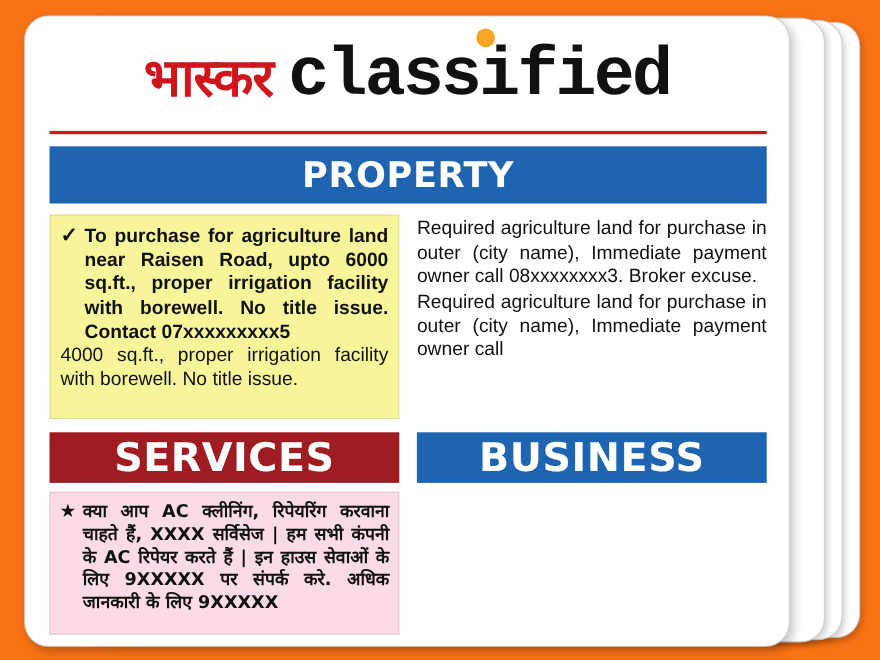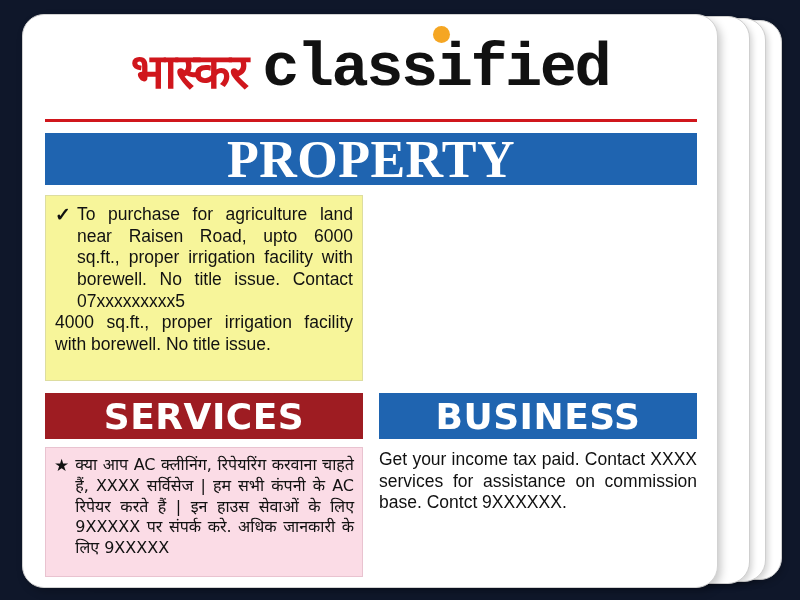--- a/index.html
+++ b/index.html
@@ -9,21 +9,21 @@
     height: 600px;
     overflow: hidden;
     background: #ededed;
     font-family: "Liberation Sans", sans-serif;
   }
 
   #stage {
     position: relative;
     width: 800px;
     height: 600px;
-    background: #0f172a;
+    background: #f97316;
   }
 
   
   .sheet {
     position: absolute;
     background: #ffffff;
     border: 1px solid #cfcfcf;
     border-radius: 22px;
     box-shadow: 2px 3px 6px rgba(0,0,0,0.18);
   }
@@ -108,22 +108,21 @@
     align-items: center;
     justify-content: center;
     color: #ffffff;
     font-family: "DejaVu Sans", sans-serif;
     font-weight: bold;
     letter-spacing: 0.5px;
   }
   .bar-property {
     left: 22px; top: 118px; width: 652px; height: 52px;
     background: #1f64b0;
-    font-size: 52px;
-    font-family: Liberation Serif, serif;
+    font-size: 32px;
   }
   .bar-services {
     left: 22px; top: 378px; width: 318px; height: 46px;
     background: #9e1c22;
     font-size: 36px;
   }
   .bar-business {
     left: 356px; top: 378px; width: 318px; height: 46px;
     background: #1f64b0;
     font-size: 36px;
@@ -177,21 +176,21 @@
     gap: 6px;
   }
   .marker {
     flex: 0 0 auto;
     font-size: 19px;
     line-height: 1.2;
     font-weight: bold;
     color: #111111;
   }
   .marker-star { font-size: 17px; }
-  .marker-text { flex: 1 1 auto; text-align: justify; }
+  .marker-text { flex: 1 1 auto; text-align: justify; font-weight: bold; }
 </style>
 </head>
 <body>
 
 <div id="stage">
 
   <div class="sheet sheet-3"></div>
   <div class="sheet sheet-2"></div>
   <div class="sheet sheet-1"></div>
 
@@ -213,35 +212,36 @@
       </div>
 
       <div class="ad ad-highlight-yellow">
         <div class="marker-row">
           <span class="marker">✓</span>
           <span class="marker-text">To purchase for agriculture land near Raisen Road, upto 6000 sq.ft., proper irrigation facility with borewell. No title issue. Contact 07xxxxxxxxx5</span>
         </div>
         <p>4000 sq.ft., proper irrigation facility with borewell. No title issue.</p>
       </div>
 
+      <div class="ad ad-plain-property">
+        <p>Required agriculture land for purchase in outer (city name), Immediate payment owner call 08xxxxxxxx3. Broker excuse.</p>
+        <p>Required agriculture land for purchase in outer (city name), Immediate payment owner call</p>
+      </div>
 
       <div class="bar bar-business">
         <span>BUSINESS</span>
       </div>
 
       <div class="bar bar-services">
         <span>SERVICES</span>
       </div>
 
       <div class="ad ad-highlight-pink">
         <div class="marker-row">
           <span class="marker marker-star">★</span>
           <span class="marker-text">क्या आप AC क्लीनिंग, रिपेयरिंग करवाना चाहते हैं, XXXX सर्विसेज | हम सभी कंपनी के AC रिपेयर करते हैं | इन हाउस सेवाओं के लिए 9XXXXX पर संपर्क करे. अधिक जानकारी के लिए 9XXXXX</span>
         </div>
       </div>
 
-      <div class="ad ad-plain-business">
-        <p>Get your income tax paid. Contact XXXX services for assistance on commission base. Contct 9XXXXXX.</p>
-      </div>
 
     </div>
   </div>
 </div>
 
 </body></html>

